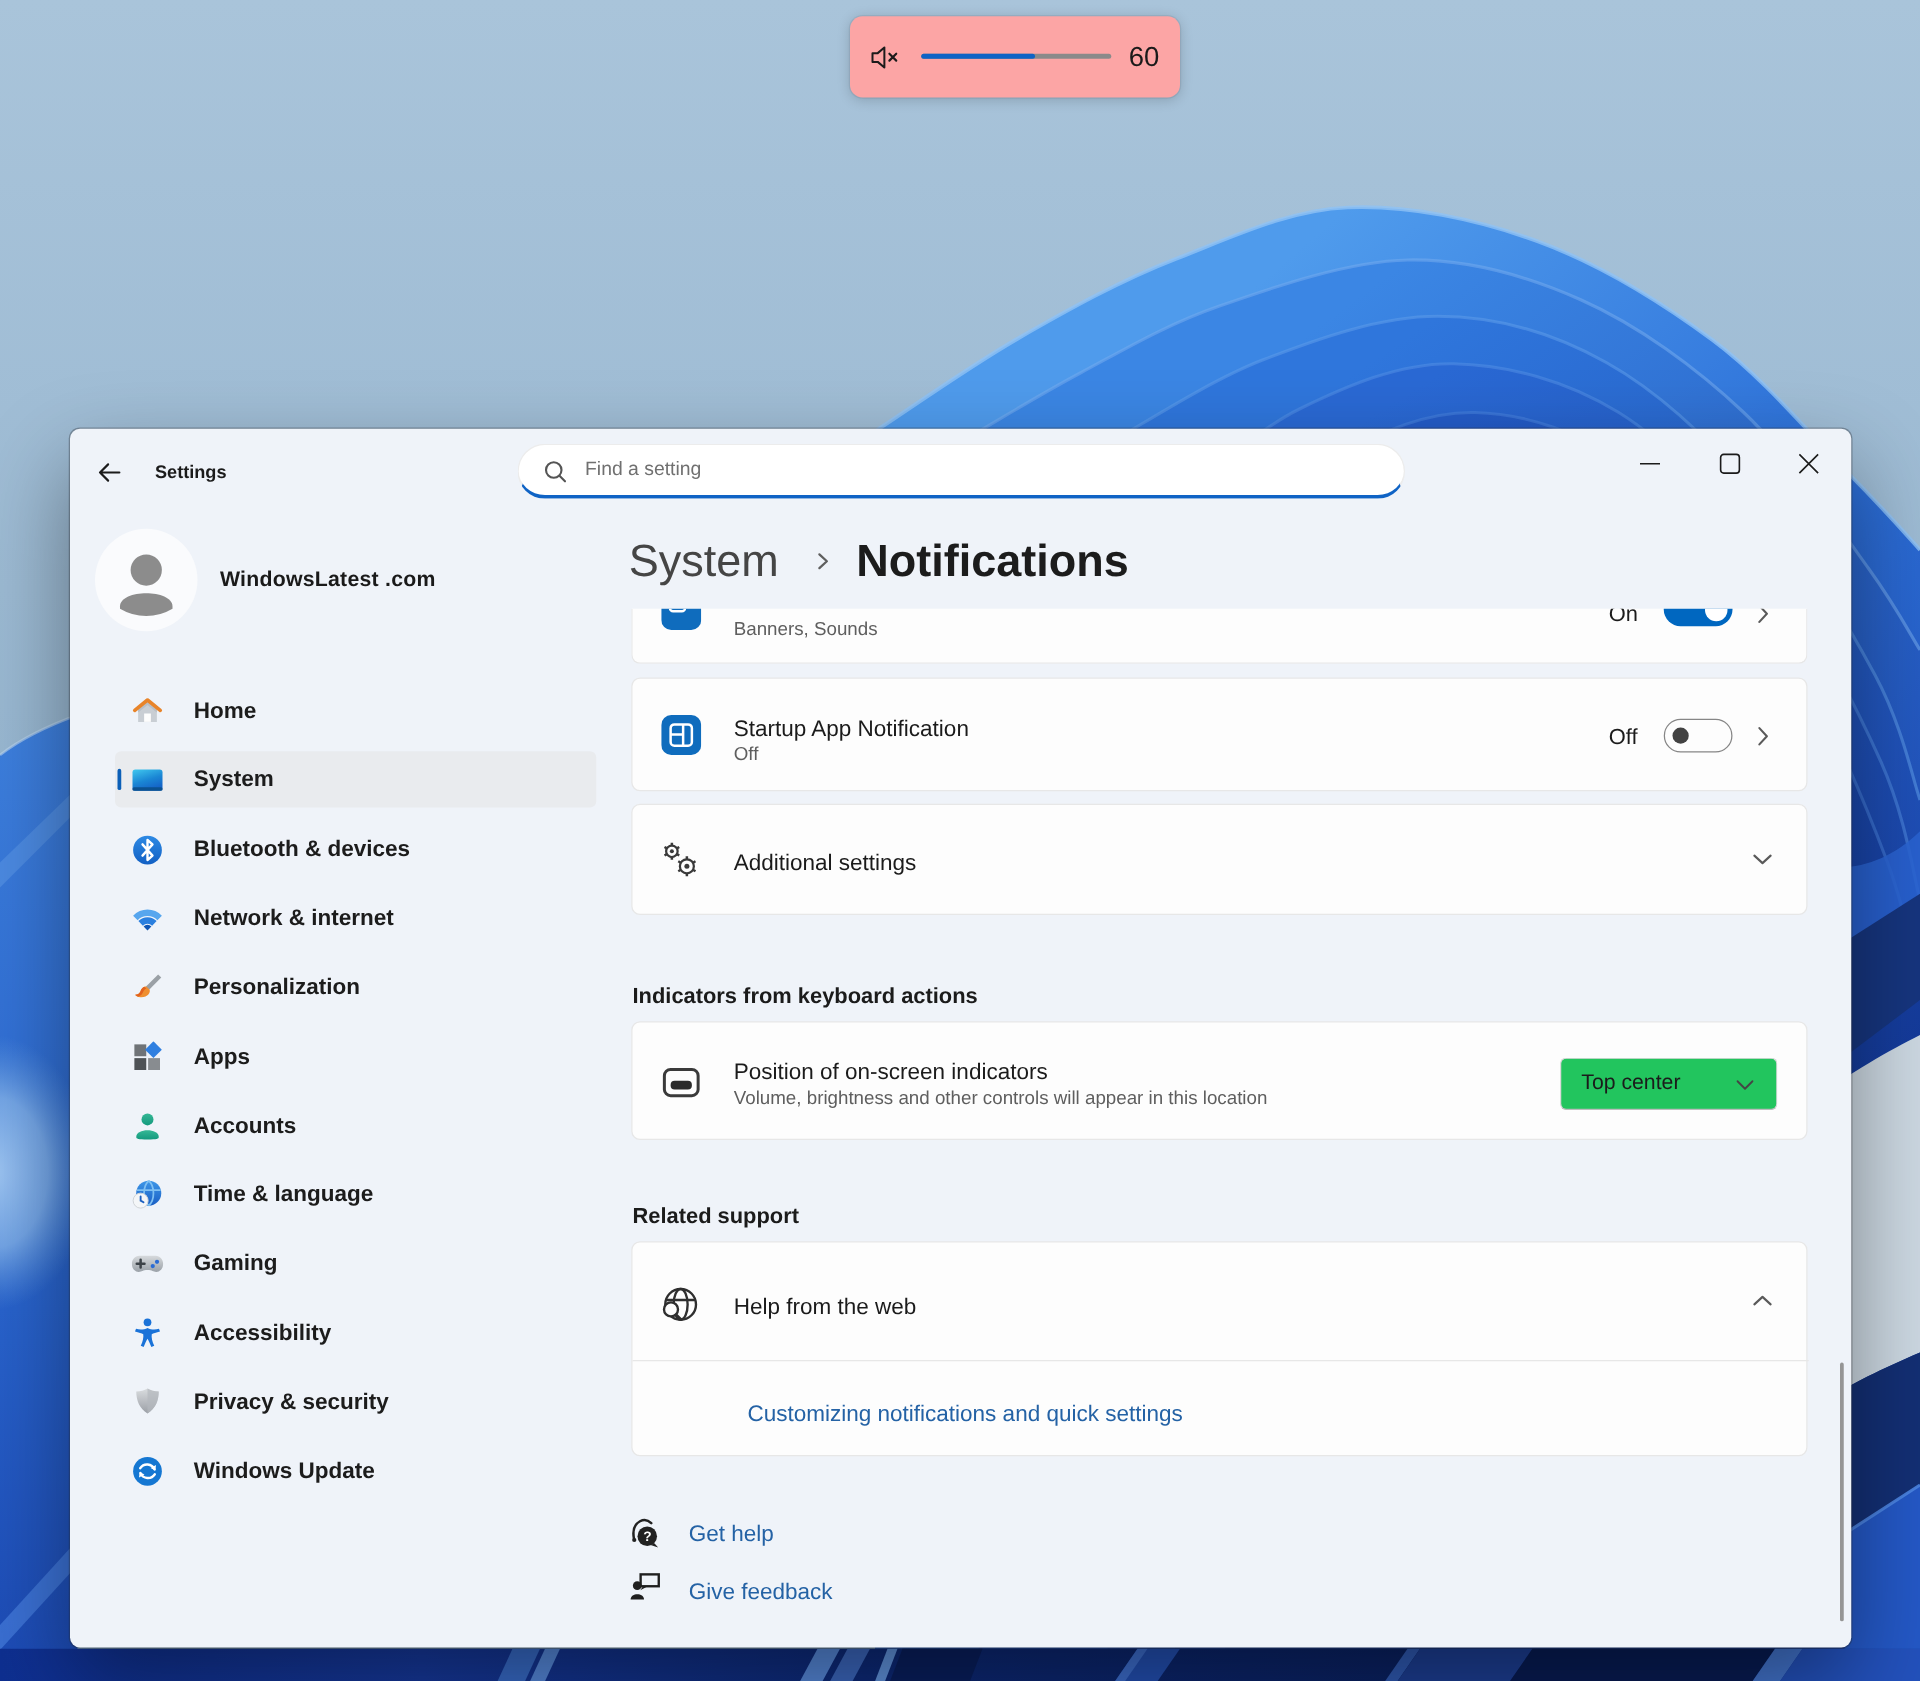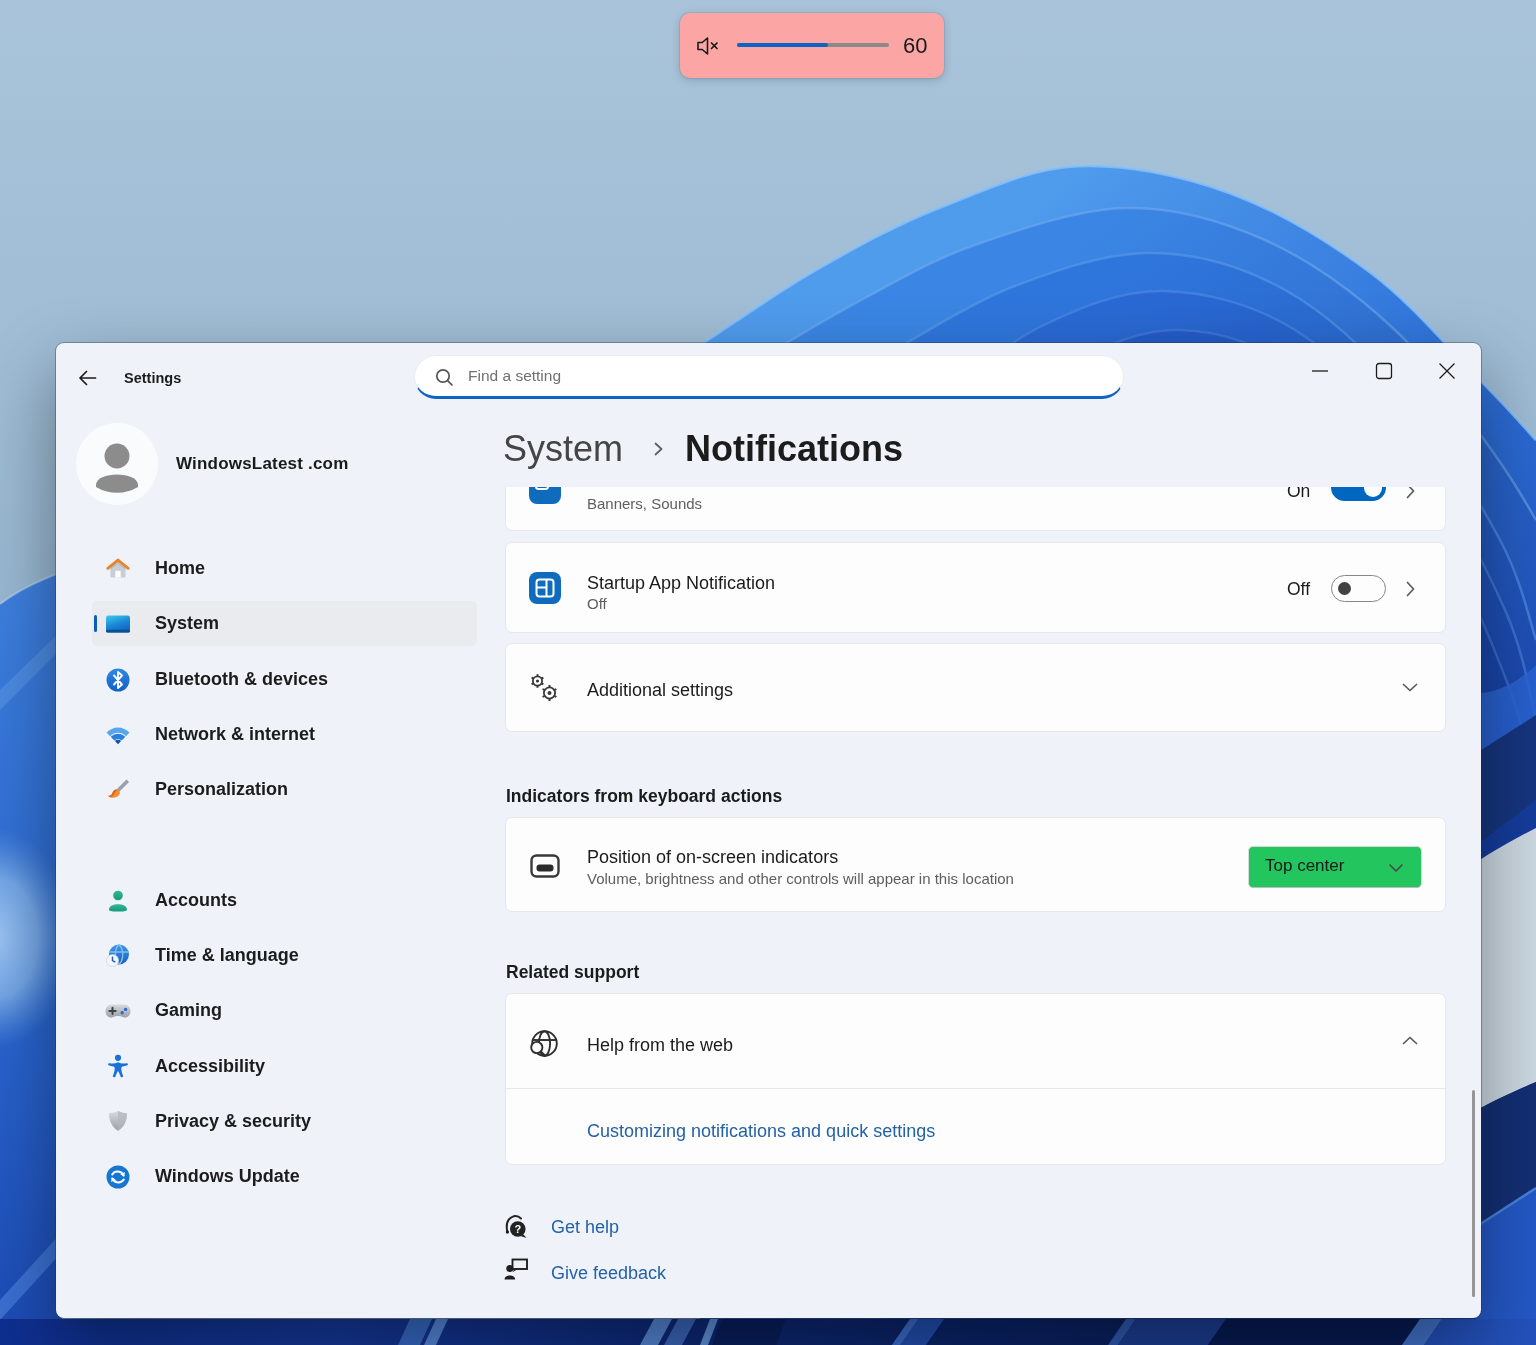--- a/index.html
+++ b/index.html
@@ -234,20 +234,29 @@
         <span class="lb">Bluetooth &amp; devices</span>
       </div>
 <div class="nav" style="top:424.2px">
         <svg class="ic" viewBox="0 0 26 26">
           <path d="M21.5,2.5 L24,5 L13.5,15.5 L11,13 Z" fill="#9aa0a6"></path>
           <path d="M12.3,12.3 L14.7,14.7 C15.5,17 13.5,20.5 8,20.8 C5,21 3.5,19.5 3.2,18.8 C6.5,18.5 7,17 7.6,15.4 C8.4,13.3 10.5,11.8 12.3,12.3 Z" fill="#ef8f30"></path>
           <path d="M3.2,18.8 C6.5,18.5 7,17 7.6,15.4 C8.1,14 9.2,12.8 10.5,12.4 L12,13.8 C9,15 10,19 5.5,20.3 C4.3,20 3.4,19.3 3.2,18.8 Z" fill="#e2621e"></path>
         </svg>
         <span class="lb">Personalization</span>
       </div>
+<div class="nav" style="top:479.5px">
+        <svg class="ic" viewBox="0 0 26 26">
+          <rect x="2.5" y="2.5" width="9.5" height="9.5" fill="#6f7377"></rect>
+          <rect x="2.5" y="13.5" width="9.5" height="9.5" fill="#4e5256"></rect>
+          <rect x="13.5" y="13.5" width="9.5" height="9.5" fill="#888c90"></rect>
+          <rect x="13" y="2" width="9.5" height="9.5" transform="rotate(45 17.75 6.75)" fill="#2f7fe0"></rect>
+        </svg>
+        <span class="lb">Apps</span>
+      </div>
 <div class="nav" style="top:534.8px">
         <svg class="ic" viewBox="0 0 26 26">
           <defs>
             <linearGradient id="gac" x1="0" y1="0" x2="0" y2="1">
               <stop offset="0" stop-color="#35b795"></stop>
               <stop offset="1" stop-color="#149a7e"></stop>
             </linearGradient>
           </defs>
           <circle cx="13" cy="7.5" r="4.8" fill="url(#gac)"></circle>
           <path d="M4,21.5 C4,14.5 22,14.5 22,21.5 C22,23 20.5,23.5 13,23.5 C5.5,23.5 4,23 4,21.5 Z" fill="url(#gac)"></path>
@@ -394,21 +403,21 @@
    <ellipse cx="15.5" cy="14.5" rx="5.6" ry="12.3" fill="none" stroke="#2f2f2f" stroke-width="1.9"></ellipse>
    <path d="M3.4,11 H27.6" stroke="#2f2f2f" stroke-width="1.9"></path>
    <circle cx="7.8" cy="18.5" r="5.6" fill="#fdfdfd" stroke="#2f2f2f" stroke-width="1.9"></circle>
    <path d="M12,22.7 L15.8,26.6" stroke="#2f2f2f" stroke-width="2.1" stroke-linecap="round"></path>
   </svg>
   <div class="tit" style="top:41px">Help from the web</div>
   <svg class="chv" style="left:896px;top:42px" width="16" height="9" viewBox="0 0 16 9">
           <path d="M1.5,7.5 L8,1.5 L14.5,7.5" fill="none" stroke="#5a5a5a" stroke-width="1.7" stroke-linecap="round" stroke-linejoin="round"></path>
         </svg>
   <div style="position:absolute;left:0;top:94px;width:941px;height:1px;background:#e7e7e7;"></div>
-  <div class="link" style="left:81px;top:127px">Customizing notifications and quick settings</div>
+  <div class="link" style="left:92px;top:127px">Customizing notifications and quick settings</div>
  </div>
 
  <svg style="position:absolute;left:448px;top:871px" width="24" height="25" viewBox="0 0 24 25">
   <path d="M3.2,17 C2,11 3.5,5.5 8,3 C11,1.4 14.5,2 17,4.5" fill="none" stroke="#222" stroke-width="2" stroke-linecap="round"></path>
   <circle cx="3.4" cy="18" r="1.7" fill="#222"></circle>
   <circle cx="13.8" cy="15" r="7.8" fill="#222"></circle>
   <path d="M19.5,20.5 L22.5,24 L16.5,22 Z" fill="#222"></path>
   <text x="13.9" y="19" font-size="11" font-weight="bold" fill="#fff" text-anchor="middle">?</text>
  </svg>
  <div class="link" style="left:495px;top:874px">Get help</div>

